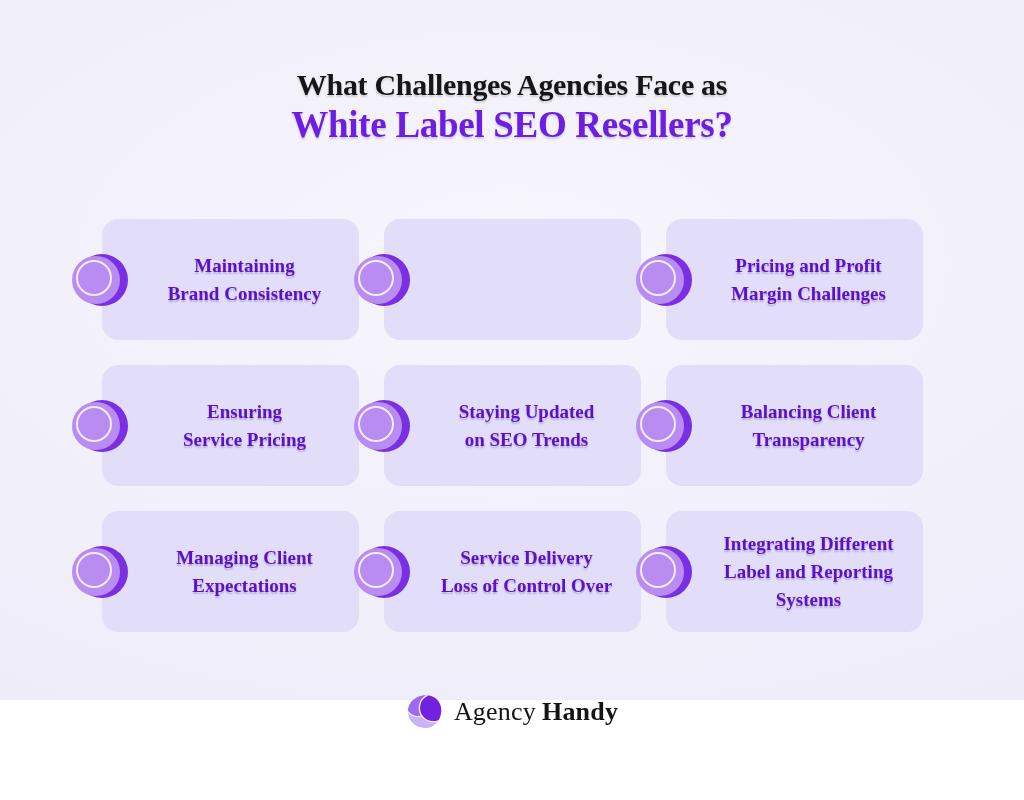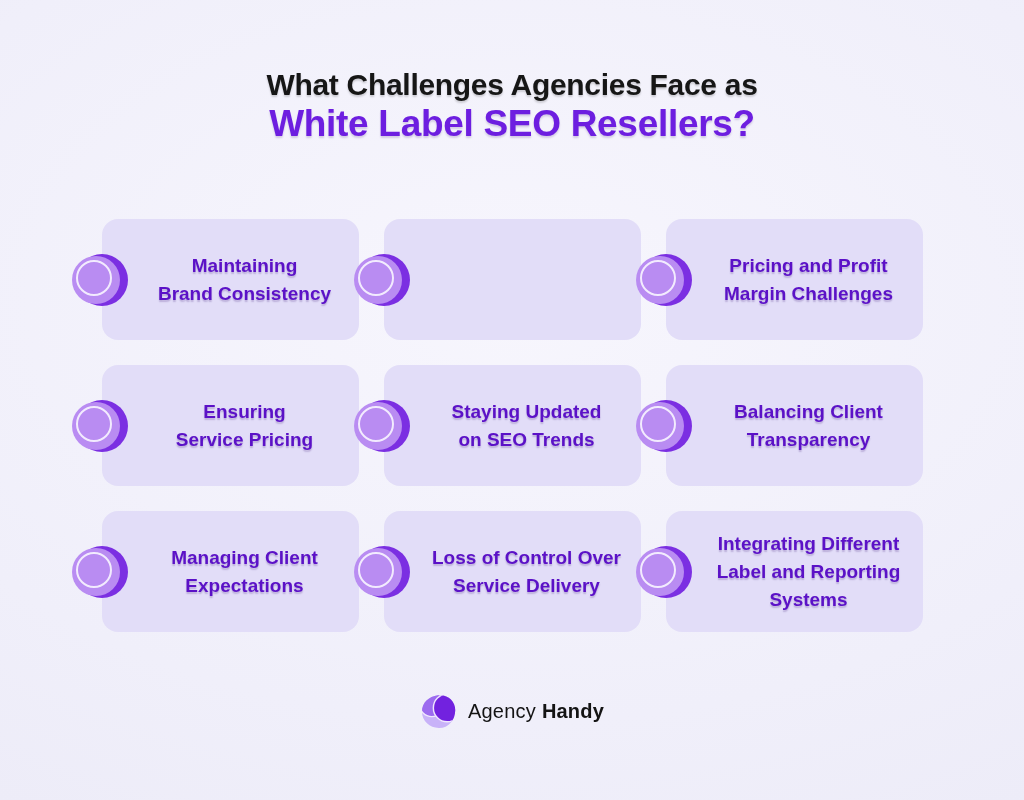--- a/index.html
+++ b/index.html
@@ -4,22 +4,23 @@
 <style>
   * { margin: 0; padding: 0; box-sizing: border-box; }
   html, body { width: 1024px; height: 800px; }
   body {
     font-family: "Liberation Sans", "DejaVu Sans", sans-serif;
     overflow: hidden;
   }
   .page {
     position: relative;
     width: 1024px;
-    height: 800px;
+    height: 700px;
     background: radial-gradient(120% 95% at 50% 38%, #f7f6fd 0%, #f0effa 55%, #eae9f6 100%);
+    font-family: Liberation Serif, serif;
   }
 
   
   .title-block {
     position: absolute;
     top: 68px;
     left: 0;
     width: 100%;
     text-align: center;
   }
@@ -108,21 +109,21 @@
     top: 693px;
     left: 0;
     width: 100%;
     display: flex;
     align-items: center;
     justify-content: center;
     gap: 11px;
   }
   .brand-icon { width: 37px; height: 37px; display: inline-block; }
   .brand-text {
-    font-size: 20px;
+    font-size: 26px;
     color: #141414;
     letter-spacing: 0.2px;
     display: inline-flex;
     gap: 6px;
     align-items: baseline;
   }
   .brand-text .regular { font-weight: 400; }
   .brand-text .bold { font-weight: 700; }
 </style>
 </head>
@@ -209,22 +210,22 @@
           <span class="line">Expectations</span>
         </div>
     </div>
       <div class="card">
       <span class="bullet">
         <span class="bullet-back"></span>
         <span class="bullet-front"></span>
         <span class="bullet-ring"></span>
       </span>
       <div class="card-label">
+          <span class="line">Service Delivery</span>
           <span class="line">Loss of Control Over</span>
-          <span class="line">Service Delivery</span>
         </div>
     </div>
       <div class="card">
       <span class="bullet">
         <span class="bullet-back"></span>
         <span class="bullet-front"></span>
         <span class="bullet-ring"></span>
       </span>
       <div class="card-label">
           <span class="line">Integrating Different</span>

